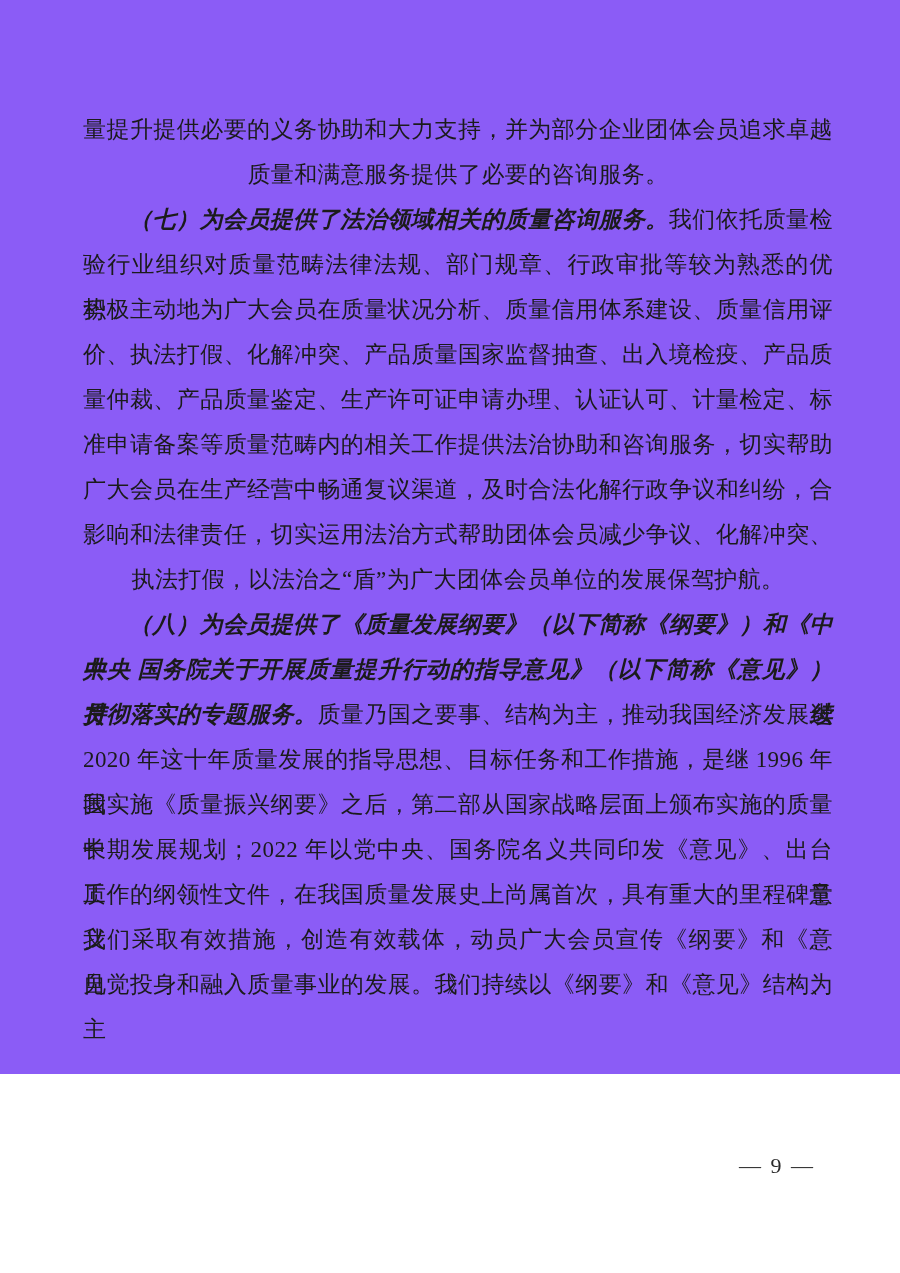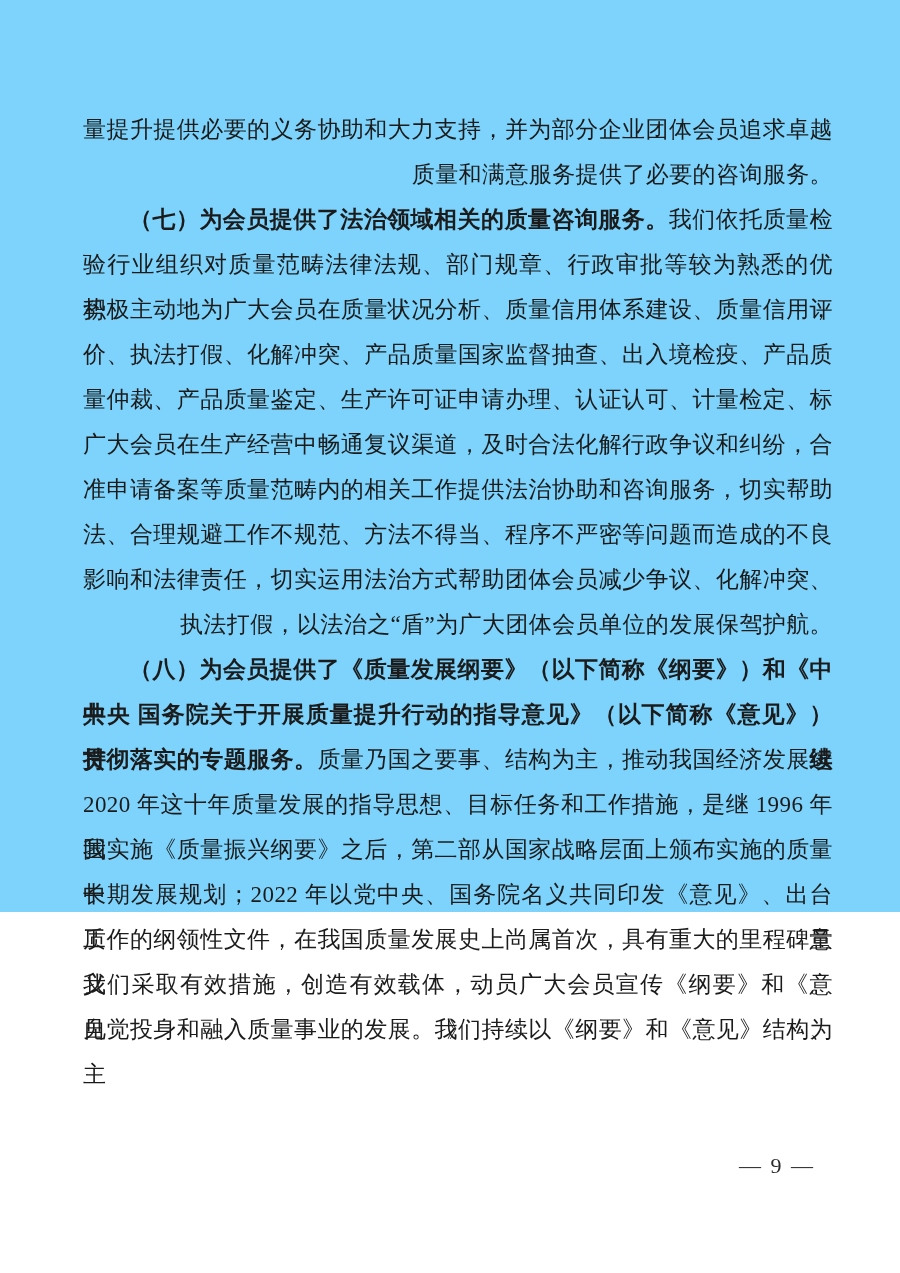--- a/index.html
+++ b/index.html
@@ -11,48 +11,49 @@
     width: 900px;
     height: 1273px;
     position: relative;
     overflow: hidden;
     font-family: "Liberation Serif", "DejaVu Serif", serif;
   }
   .page {
     position: absolute;
     left: 0; top: 0;
     width: 900px;
-    height: 912px;
-    background: #7dd3fc;
+    height: 1074px;
+    background: #8b5cf6;
   }
   .text-block {
     position: absolute;
     left: 83px;
     top: 107px;
     width: 750px;
     font-size: 23px;
     line-height: 45px;
     color: #1b1b1b;
     letter-spacing: 0.4px;
   }
   .line {
     height: 45px;
     text-align: justify;
     text-align-last: justify;
     white-space: normal;
   }
   .line.align-left {
-    text-align: right;
+    text-align: center;
     text-align-last: auto;
   }
   .line.indent {
     text-indent: 2em;
   }
   .seg.bold {
     font-weight: 700;
+    font-style: italic;
   }
   .page-number {
     position: absolute;
     top: 1149px;
     left: 0;
     width: 900px;
     box-sizing: border-box;
     padding-right: 85px;
     text-align: right;
     font-size: 22px;
@@ -67,23 +68,22 @@
 <div class="page">
   <div class="text-block">
     <div id="lines-container">
         <div class="line"><span class="seg">量提升提供必要的义务协助和大力支持，并为部分企业团体会员追求卓越</span></div>
         <div class="line align-left"><span class="seg">质量和满意服务提供了必要的咨询服务。</span></div>
         <div class="line indent"><span class="seg bold">（七）为会员提供了法治领域相关的质量咨询服务。</span><span class="seg">我们依托质量检</span></div>
         <div class="line"><span class="seg">验行业组织对质量范畴法律法规、部门规章、行政审批等较为熟悉的优势，</span></div>
         <div class="line"><span class="seg">积极主动地为广大会员在质量状况分析、质量信用体系建设、质量信用评</span></div>
         <div class="line"><span class="seg">价、执法打假、化解冲突、产品质量国家监督抽查、出入境检疫、产品质</span></div>
         <div class="line"><span class="seg">量仲裁、产品质量鉴定、生产许可证申请办理、认证认可、计量检定、标</span></div>
+        <div class="line"><span class="seg">准申请备案等质量范畴内的相关工作提供法治协助和咨询服务，切实帮助</span></div>
         <div class="line"><span class="seg">广大会员在生产经营中畅通复议渠道，及时合法化解行政争议和纠纷，合</span></div>
-        <div class="line"><span class="seg">准申请备案等质量范畴内的相关工作提供法治协助和咨询服务，切实帮助</span></div>
-        <div class="line"><span class="seg">法、合理规避工作不规范、方法不得当、程序不严密等问题而造成的不良</span></div>
         <div class="line"><span class="seg">影响和法律责任，切实运用法治方式帮助团体会员减少争议、化解冲突、</span></div>
         <div class="line align-left"><span class="seg">执法打假，以法治之“盾”为广大团体会员单位的发展保驾护航。</span></div>
         <div class="line indent"><span class="seg bold">（八）为会员提供了《质量发展纲要》（以下简称《纲要》）和《中共</span></div>
         <div class="line"><span class="seg bold">中央 国务院关于开展质量提升行动的指导意见》（以下简称《意见》）持续</span></div>
         <div class="line"><span class="seg bold">贯彻落实的专题服务。</span><span class="seg">质量乃国之要事、结构为主，推动我国经济发展进</span></div>
         <div class="line"><span class="seg">2020 年这十年质量发展的指导思想、目标任务和工作措施，是继 1996 年我</span></div>
         <div class="line"><span class="seg">国实施《质量振兴纲要》之后，第二部从国家战略层面上颁布实施的质量中</span></div>
         <div class="line"><span class="seg">长期发展规划；2022 年以党中央、国务院名义共同印发《意见》、出台质量</span></div>
         <div class="line"><span class="seg">工作的纲领性文件，在我国质量发展史上尚属首次，具有重大的里程碑意义。</span></div>
         <div class="line"><span class="seg">我们采取有效措施，创造有效载体，动员广大会员宣传《纲要》和《意见》、</span></div>

